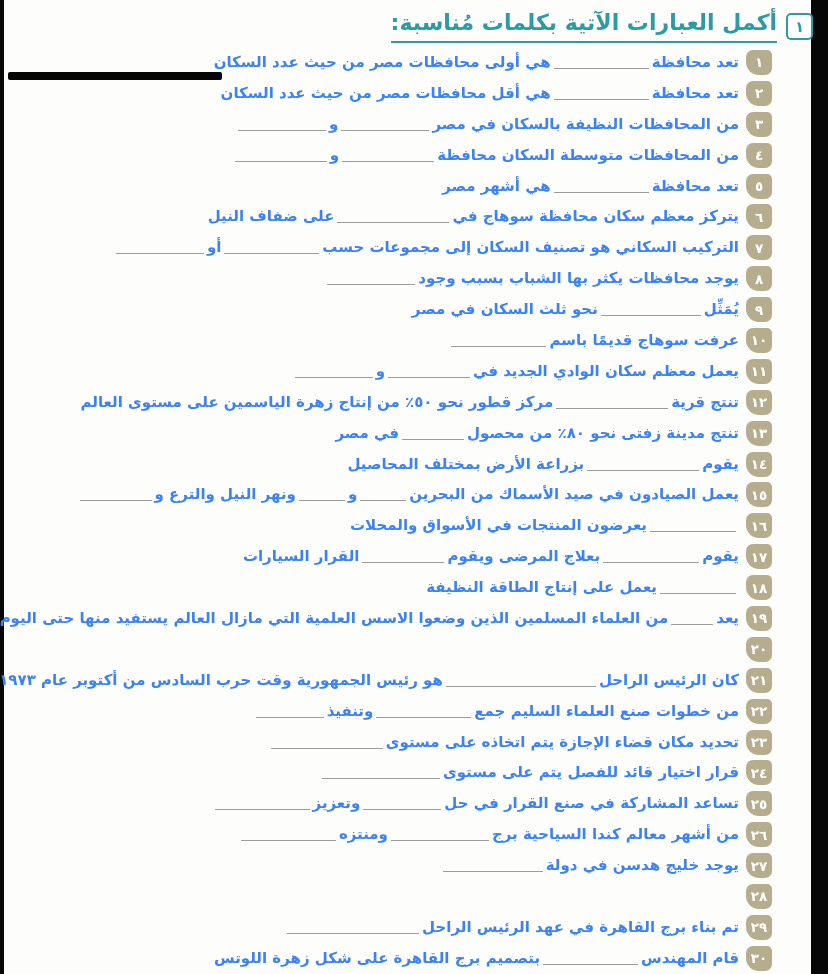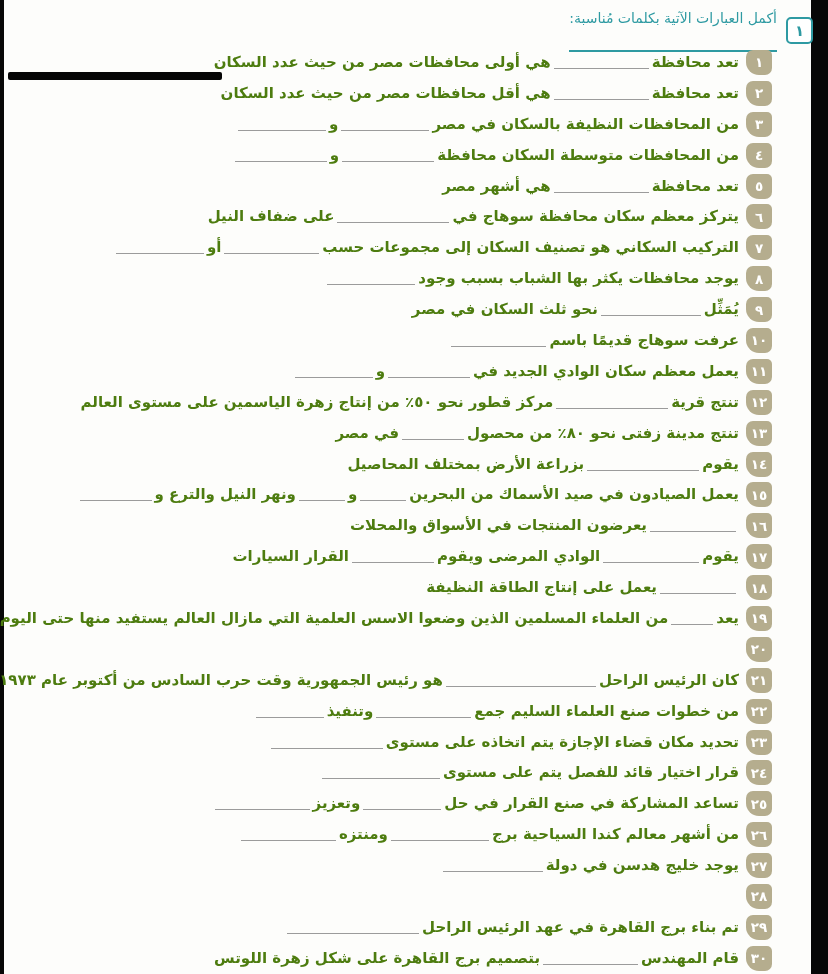--- a/index.html
+++ b/index.html
@@ -21,37 +21,37 @@
     display:flex;align-items:center;gap:9px;direction:rtl;
   }
   .num-box{
     width:23px;height:23px;flex:0 0 auto;
     border:2px solid var(--accent);border-radius:5px;
     color:var(--accent);font-weight:bold;font-size:15px;
     display:flex;align-items:center;justify-content:center;
     background:#ffffff;
   }
   .title{
-    color:var(--accent);font-weight:normal;font-size:14px;
+    color:var(--accent);font-weight:bold;font-size:22px;
     border-bottom:2px solid var(--accent);
-    padding-bottom:23px;line-height:1.2;
+    padding-bottom:5px;line-height:1.2;
   }
   .list{position:absolute;top:47px;right:56px;left:10px;}
   .row{
     height:30.9px;display:flex;align-items:center;gap:7px;
     direction:rtl;white-space:nowrap;
   }
   .badge{
     flex:0 0 auto;width:26px;height:25px;
     background:var(--badge);color:#ffffff;
     font-weight:bold;font-size:13.5px;
     display:flex;align-items:center;justify-content:center;
     border-radius:7px 5px 7px 13px;
   }
-  .line{font-size:15px;font-weight:bold;color:#4d7c0f;line-height:1;}
+  .line{font-size:15px;font-weight:bold;color:#3b82f6;line-height:1;}
   .blank{
     display:inline-block;height:1px;
     border-bottom:1.4px solid #9b9b9b;
     vertical-align:-2px;margin:0 3px;
   }
 </style>
 </head>
 <body>
 
 <div class="page" style="--accent: #2e9aa2; --badge: #b5ad8e;">
@@ -125,21 +125,21 @@
       <div class="row">
         <span class="badge">١٥</span>
         <span class="line"><span>يعمل الصيادون في صيد الأسماك من البحرين</span><span class="blank" style="width: 46px;"></span><span>و</span><span class="blank" style="width: 46px;"></span><span>ونهر النيل والترع و</span><span class="blank" style="width: 72px;"></span></span>
       </div>
       <div class="row">
         <span class="badge">١٦</span>
         <span class="line"><span class="blank" style="width: 86px;"></span><span>يعرضون المنتجات في الأسواق والمحلات</span></span>
       </div>
       <div class="row">
         <span class="badge">١٧</span>
-        <span class="line"><span>يقوم</span><span class="blank" style="width: 96px;"></span><span>الوادي المرضى ويقوم</span><span class="blank" style="width: 82px;"></span><span>القرار السيارات</span></span>
+        <span class="line"><span>يقوم</span><span class="blank" style="width: 96px;"></span><span>بعلاج المرضى ويقوم</span><span class="blank" style="width: 82px;"></span><span>القرار السيارات</span></span>
       </div>
       <div class="row">
         <span class="badge">١٨</span>
         <span class="line"><span class="blank" style="width: 76px;"></span><span>يعمل على إنتاج الطاقة النظيفة</span></span>
       </div>
       <div class="row">
         <span class="badge">١٩</span>
         <span class="line"><span>يعد</span><span class="blank" style="width: 42px;"></span><span>من العلماء المسلمين الذين وضعوا الاسس العلمية التي مازال العالم يستفيد منها حتى اليوم</span></span>
       </div>
       <div class="row">

